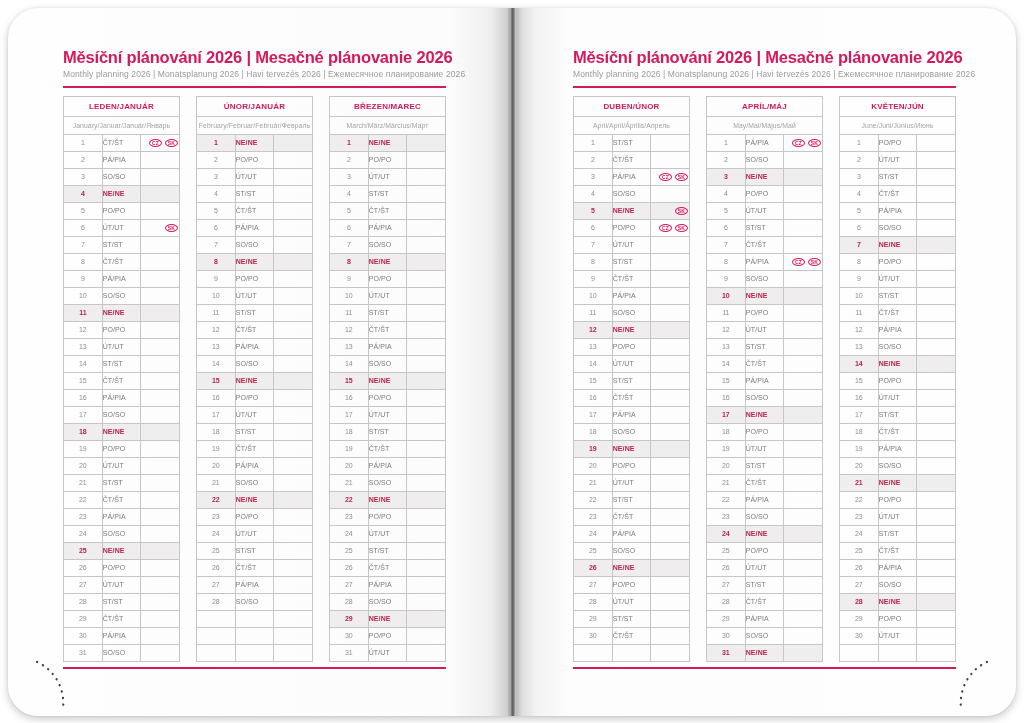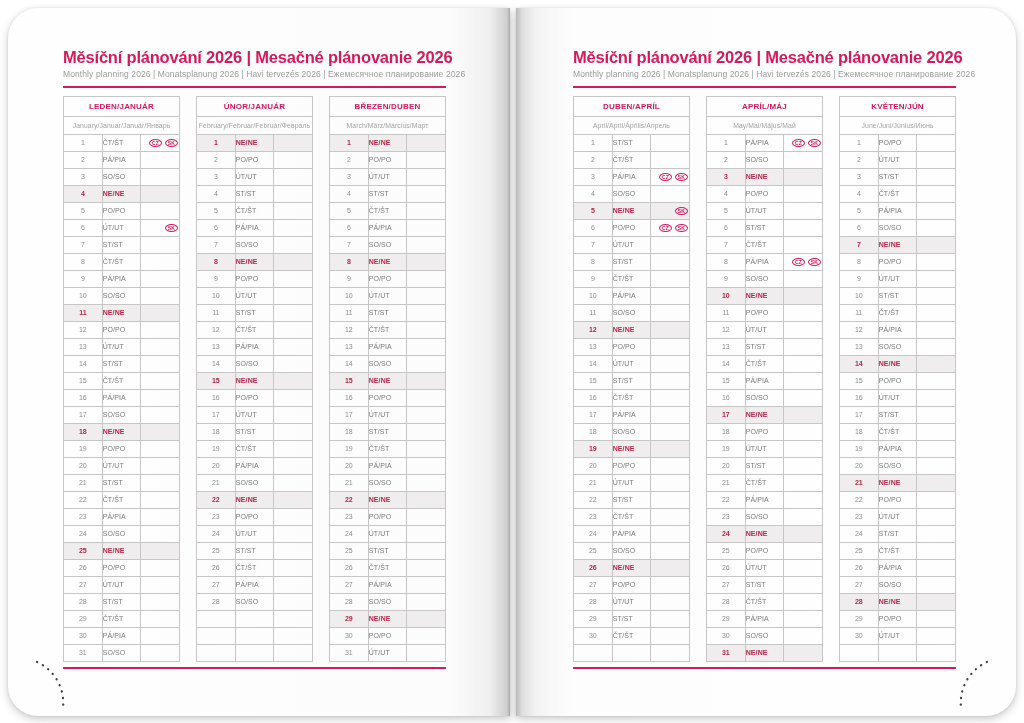--- a/index.html
+++ b/index.html
@@ -3,21 +3,20 @@
 <meta charset="utf-8">
 <style>
   html,body{margin:0;padding:0;}
   body{
     width:1024px;height:723px;position:relative;overflow:hidden;
     background:#ffffff;font-family:"Liberation Sans", sans-serif;
   }
   .book{
     position:absolute;left:8px;top:8px;width:1008px;height:708px;display:flex;
     filter:drop-shadow(0 3px 4px rgba(0,0,0,0.20)) drop-shadow(0 0 1px rgba(0,0,0,0.10));
-    align-items:center;
   }
   .page{position:relative;height:708px;}
   .page.left{
     width:502px;border-radius:30px 0 0 30px;
     background:linear-gradient(to right,#fefefe 0%,#fcfcfc 88%,#efefef 96%,#cfcfcf 99.4%,#a8a8a8 100%);
   }
   .spine{width:6px;background:linear-gradient(to right,#bdbdbd,#5f5f5f 38%,#6e6e6e 58%,#d6d6d6);}
   .page.right{
     width:500px;border-radius:0 30px 30px 0;
     background:linear-gradient(to right,#b9b9b9 0%,#dedede 1.2%,#f3f3f3 4%,#fdfdfd 11%,#fefefe 100%);
@@ -411,21 +410,21 @@
                   <td class="note"></td>
                 </tr>
               </tbody>
     </table>
   </div>
 
   <div class="month">
     <table class="mtable">
       <thead>
         <tr>
-                  <th class="m-name" colspan="3">BŘEZEN/DUBEN</th>
+                  <th class="m-name" colspan="3">BŘEZEN/MAREC</th>
                 </tr>
         <tr>
                   <th class="m-sub" colspan="3">March/März/Március/Март</th>
                 </tr>
       </thead>
       <tbody>
                 <tr class="hl">
                   <td class="num">1</td>
                   <td class="day">NE/NE</td>
                   <td class="note"></td>
@@ -596,21 +595,21 @@
   <div class="page right">
     <div class="content">
       <div class="page-title">Měsíční plánování 2026 | Mesačné plánovanie 2026</div>
       <div class="page-sub">Monthly planning 2026 | Monatsplanung 2026 | Havi tervezés 2026 | Ежемесячное планирование 2026</div>
       <div class="rule top"></div>
       <div class="months">
   <div class="month">
     <table class="mtable">
       <thead>
         <tr>
-                  <th class="m-name" colspan="3">DUBEN/APRÍL</th>
+                  <th class="m-name" colspan="3">DUBEN/ÚNOR</th>
                 </tr>
         <tr>
                   <th class="m-sub" colspan="3">April/April/Április/Апрель</th>
                 </tr>
       </thead>
       <tbody>
                 <tr>
                   <td class="num">1</td>
                   <td class="day">ST/ST</td>
                   <td class="note"></td>

